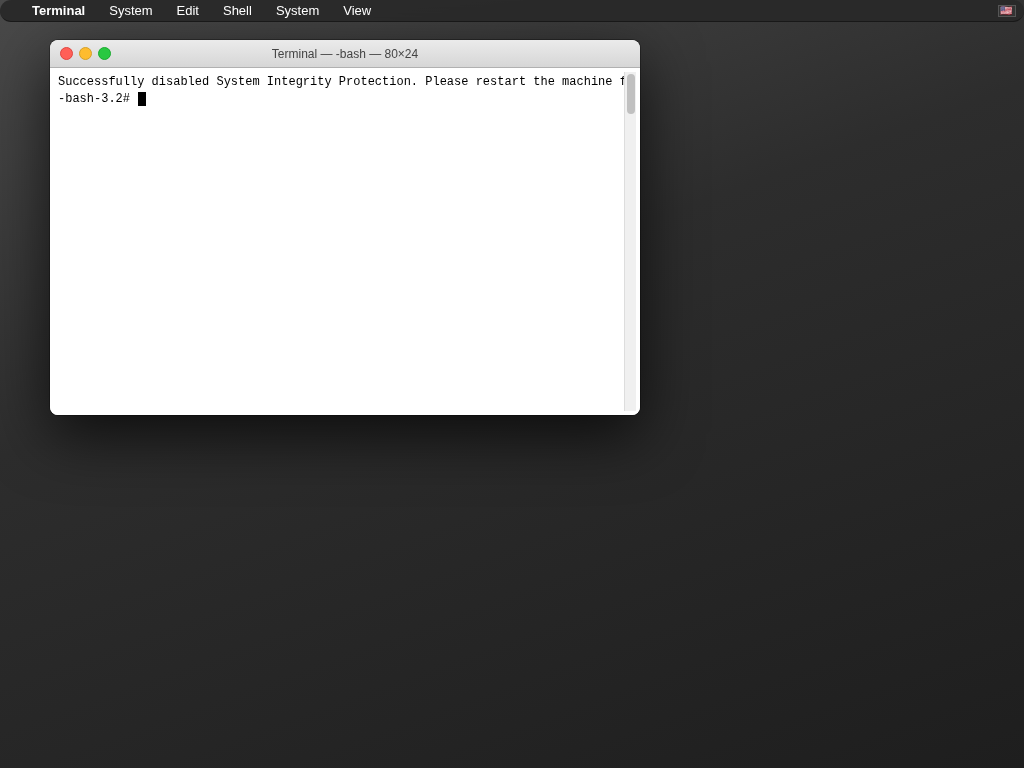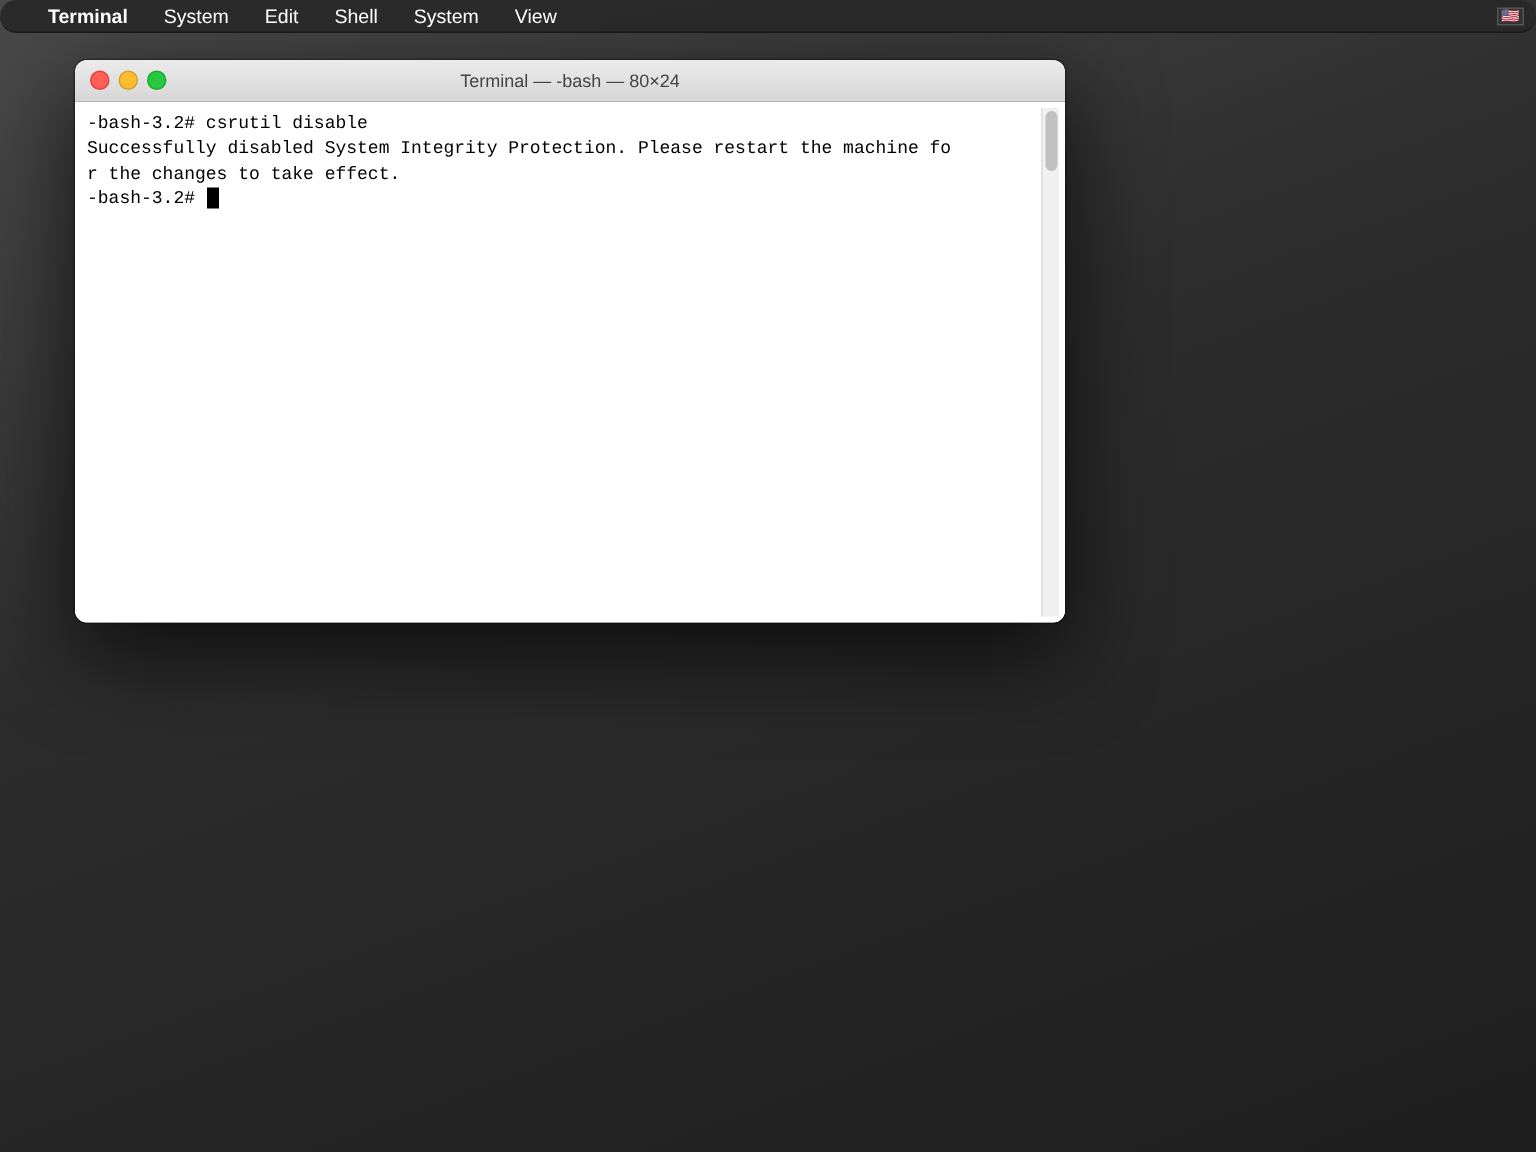--- a/index.html
+++ b/index.html
@@ -70,21 +70,21 @@
       align-items: center;
       justify-content: center;
       color: #ccc;
     }
 
     
     .terminal-window {
       position: absolute;
       top: 40px;
       left: 50px;
-      width: 660px;
+      width: 590px;
       height: 375px;
       background: #fff;
       border-radius: 8px;
       box-shadow: 0 20px 60px rgba(0,0,0,0.7), 0 0 0 1px rgba(0,0,0,0.3);
       display: flex;
       flex-direction: column;
       overflow: hidden;
     }
 
     
@@ -222,22 +222,20 @@
   <div class="titlebar">
     <div class="window-buttons">
       <div class="win-btn close"></div>
       <div class="win-btn minimize"></div>
       <div class="win-btn maximize"></div>
     </div>
     <span class="titlebar-title">Terminal — -bash — 80×24</span>
   </div>
 
   <div class="terminal-content">
-    <div class="terminal-text-area"><span class="line"><span class="prompt">-bash-3.2# </span><span class="command">csrutil disable</span>
-</span><span class="line"><span class="output">Successfully disabled System Integrity Protection. Please restart the machine fo</span>
-</span><span class="line"><span class="output">r the changes to take effect.</span>
+    <div class="terminal-text-area"><span class="line"><span class="output">Successfully disabled System Integrity Protection. Please restart the machine fo</span>
 </span><span class="line"><span class="prompt">-bash-3.2# </span><span class="cursor"></span>
 </span></div>
     <div class="scrollbar">
       <div class="scrollbar-thumb"></div>
     </div>
   </div>
 </div>
 
 </body></html>

